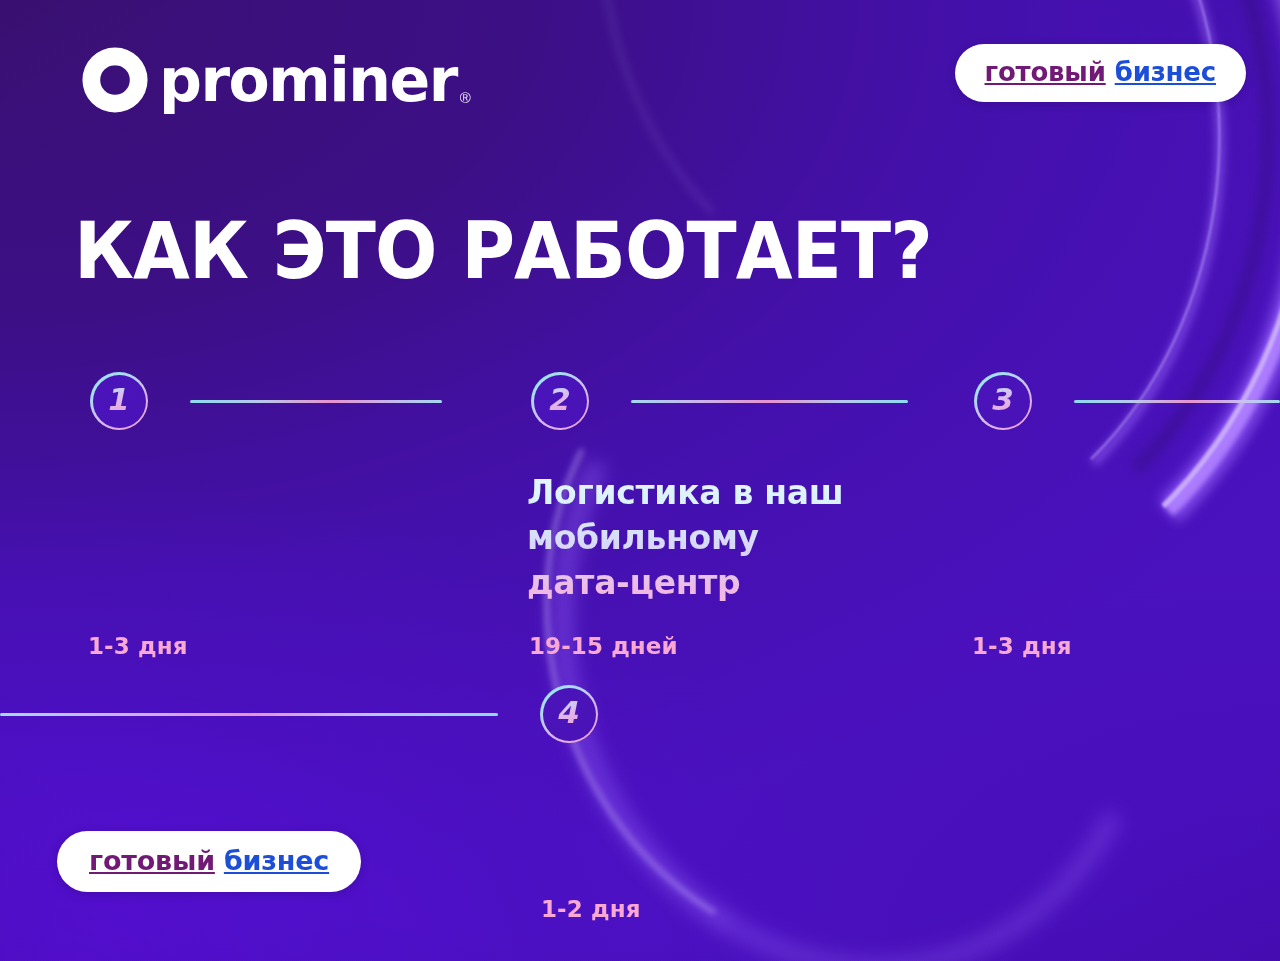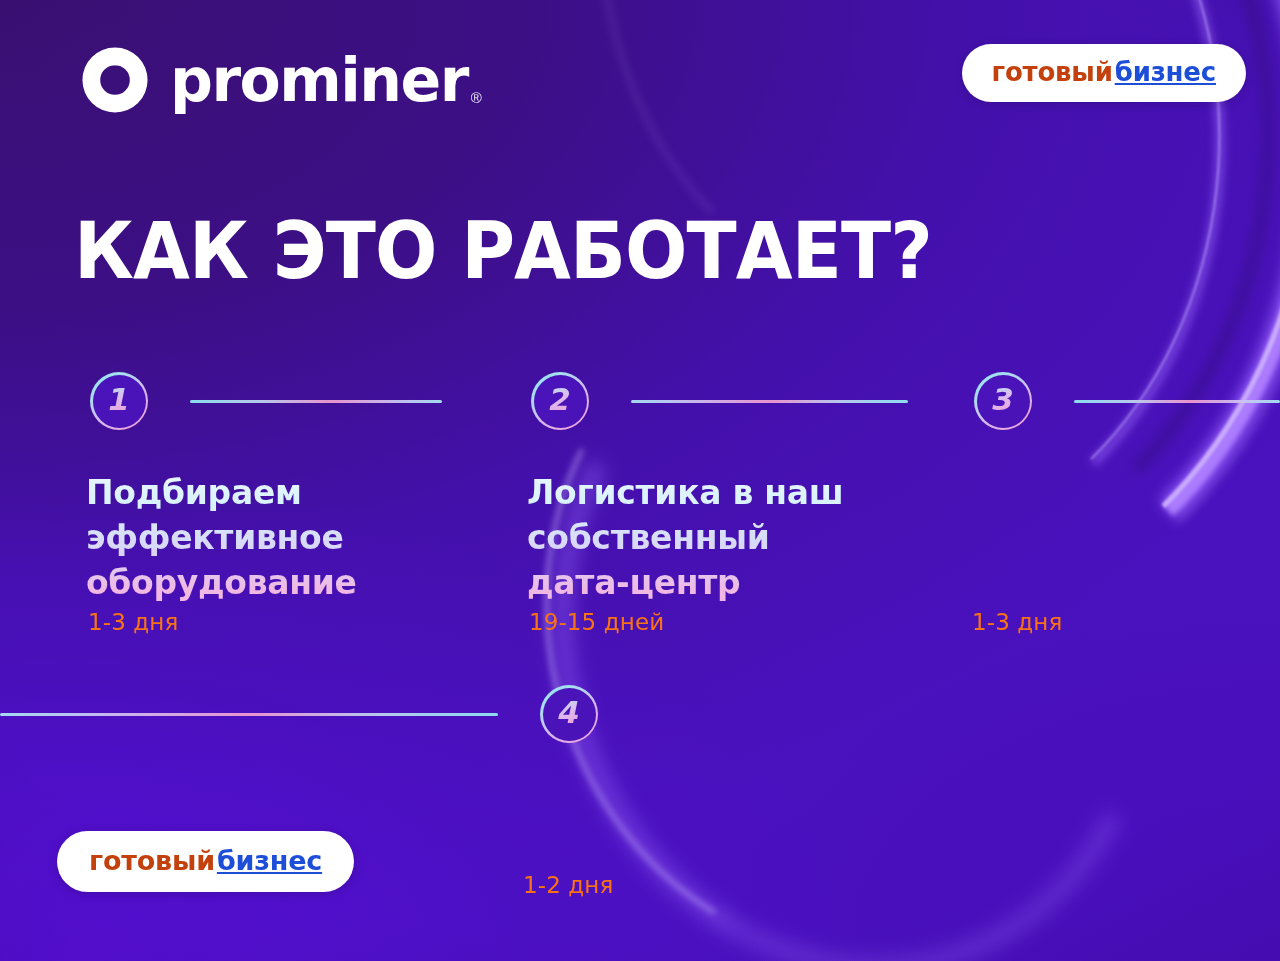--- a/index.html
+++ b/index.html
@@ -153,21 +153,21 @@
     transform: rotate(-4deg);
     filter: blur(4px);
   }
 
   
   .logo {
     position: absolute;
     left: 78px; top: 43px;
     display: flex;
     align-items: center;
-    gap: 18px;
+    gap: 7px;
   }
   .logo-mark { width: 74px; height: 74px; display: block; }
   .logo-word {
     display: flex;
     align-items: flex-end;
     color: #ffffff;
   }
   .logo-word .wm {
     font-size: 60px;
     font-weight: 700;
@@ -196,21 +196,21 @@
   }
   .pill-top { right: 34px; top: 44px; padding: 13px 30px 15px; }
   .pill-bottom { left: 57px; top: 831px; padding: 14px 32px 16px; }
   .pill span {
     font-size: 27px;
     font-weight: 700;
     letter-spacing: -0.2px;
     font-family: "DejaVu Sans", "Liberation Sans", sans-serif;
   }
   .pill-top span { font-size: 26px; }
-  .pill .accent { color: #c2410c; margin-right: 2px; }
+  .pill .accent { color: #701a75; margin-right: 9px; text-decoration: underline; }
   .pill .dark { color: #1d4ed8; text-decoration: underline; }
 
   
   .headline {
     position: absolute;
     left: 74px; top: 212px;
     font-size: 79px;
     font-weight: 700;
     line-height: 1;
     color: #ffffff;
@@ -285,25 +285,26 @@
     font-family: "DejaVu Sans", "Liberation Sans", sans-serif;
     background: linear-gradient(180deg, #e9f6fd 0%, #d7f1fb 26%, #d9d2f6 62%, #efb9e4 88%, #f3b6e2 100%);
     -webkit-background-clip: text;
     background-clip: text;
     color: transparent;
     white-space: pre-line;
   }
   .step-dur {
     position: absolute;
     font-size: 23px;
-    font-weight: 400;
+    font-weight: 700;
     line-height: 1;
-    color: #f97316;
+    color: #f9a8d4;
     letter-spacing: 0.1px;
     font-family: "DejaVu Sans", "Liberation Sans", sans-serif;
+    margin-top: 24px;
   }
 </style>
 </head>
 <body>
 
 <div id="stage">
 
   <div class="bg-base"></div>
   <div class="bg-tint-bl"></div>
   <div class="bg-tint-br"></div>
@@ -355,35 +356,32 @@
   <div class="headline">КАК ЭТО РАБОТАЕТ?</div>
 
   <div class="step-head" style="left:90px; top:372px; width:412px;">
     <div class="circle">
       <div class="circle-inner">
         <span class="circle-num">1</span>
       </div>
     </div>
     <div class="conn" style="width:252px; margin-left:42px;"></div>
   </div>
-  <div class="step-title" style="left:86px; top:471px; width:420px;">Подбираем
-эффективное
-оборудование</div>
   <div class="step-dur" style="left:88px; top:611px;">1-3 дня</div>
 
   <div class="step-head" style="left:531px; top:372px; width:430px;">
     <div class="circle">
       <div class="circle-inner">
         <span class="circle-num">2</span>
       </div>
     </div>
     <div class="conn conn-rev" style="width:277px; margin-left:42px;"></div>
   </div>
   <div class="step-title" style="left:527px; top:471px; width:440px;">Логистика в наш
-собственный
+мобильному
 дата-центр</div>
   <div class="step-dur" style="left:529px; top:611px;">19-15 дней</div>
 
   <div class="step-head" style="left:974px; top:372px; width:306px;">
     <div class="circle">
       <div class="circle-inner">
         <span class="circle-num">3</span>
       </div>
     </div>
     <div class="conn" style="width:206px; margin-left:42px;"></div>
@@ -391,20 +389,20 @@
   <div class="step-dur" style="left:972px; top:611px;">1-3 дня</div>
 
   <div class="step-head" style="left:0px; top:685px; width:598px;">
     <div class="conn conn-rev" style="width:500px; margin-right:42px;"></div>
     <div class="circle">
       <div class="circle-inner">
         <span class="circle-num">4</span>
       </div>
     </div>
   </div>
-  <div class="step-dur" style="left:523px; top:874px;">1-2 дня</div>
+  <div class="step-dur" style="left:541px; top:874px;">1-2 дня</div>
 
   <div class="pill pill-bottom">
     <span class="accent">готовый</span>
     <span class="dark">бизнес</span>
   </div>
 
 </div>
 
 </body></html>

